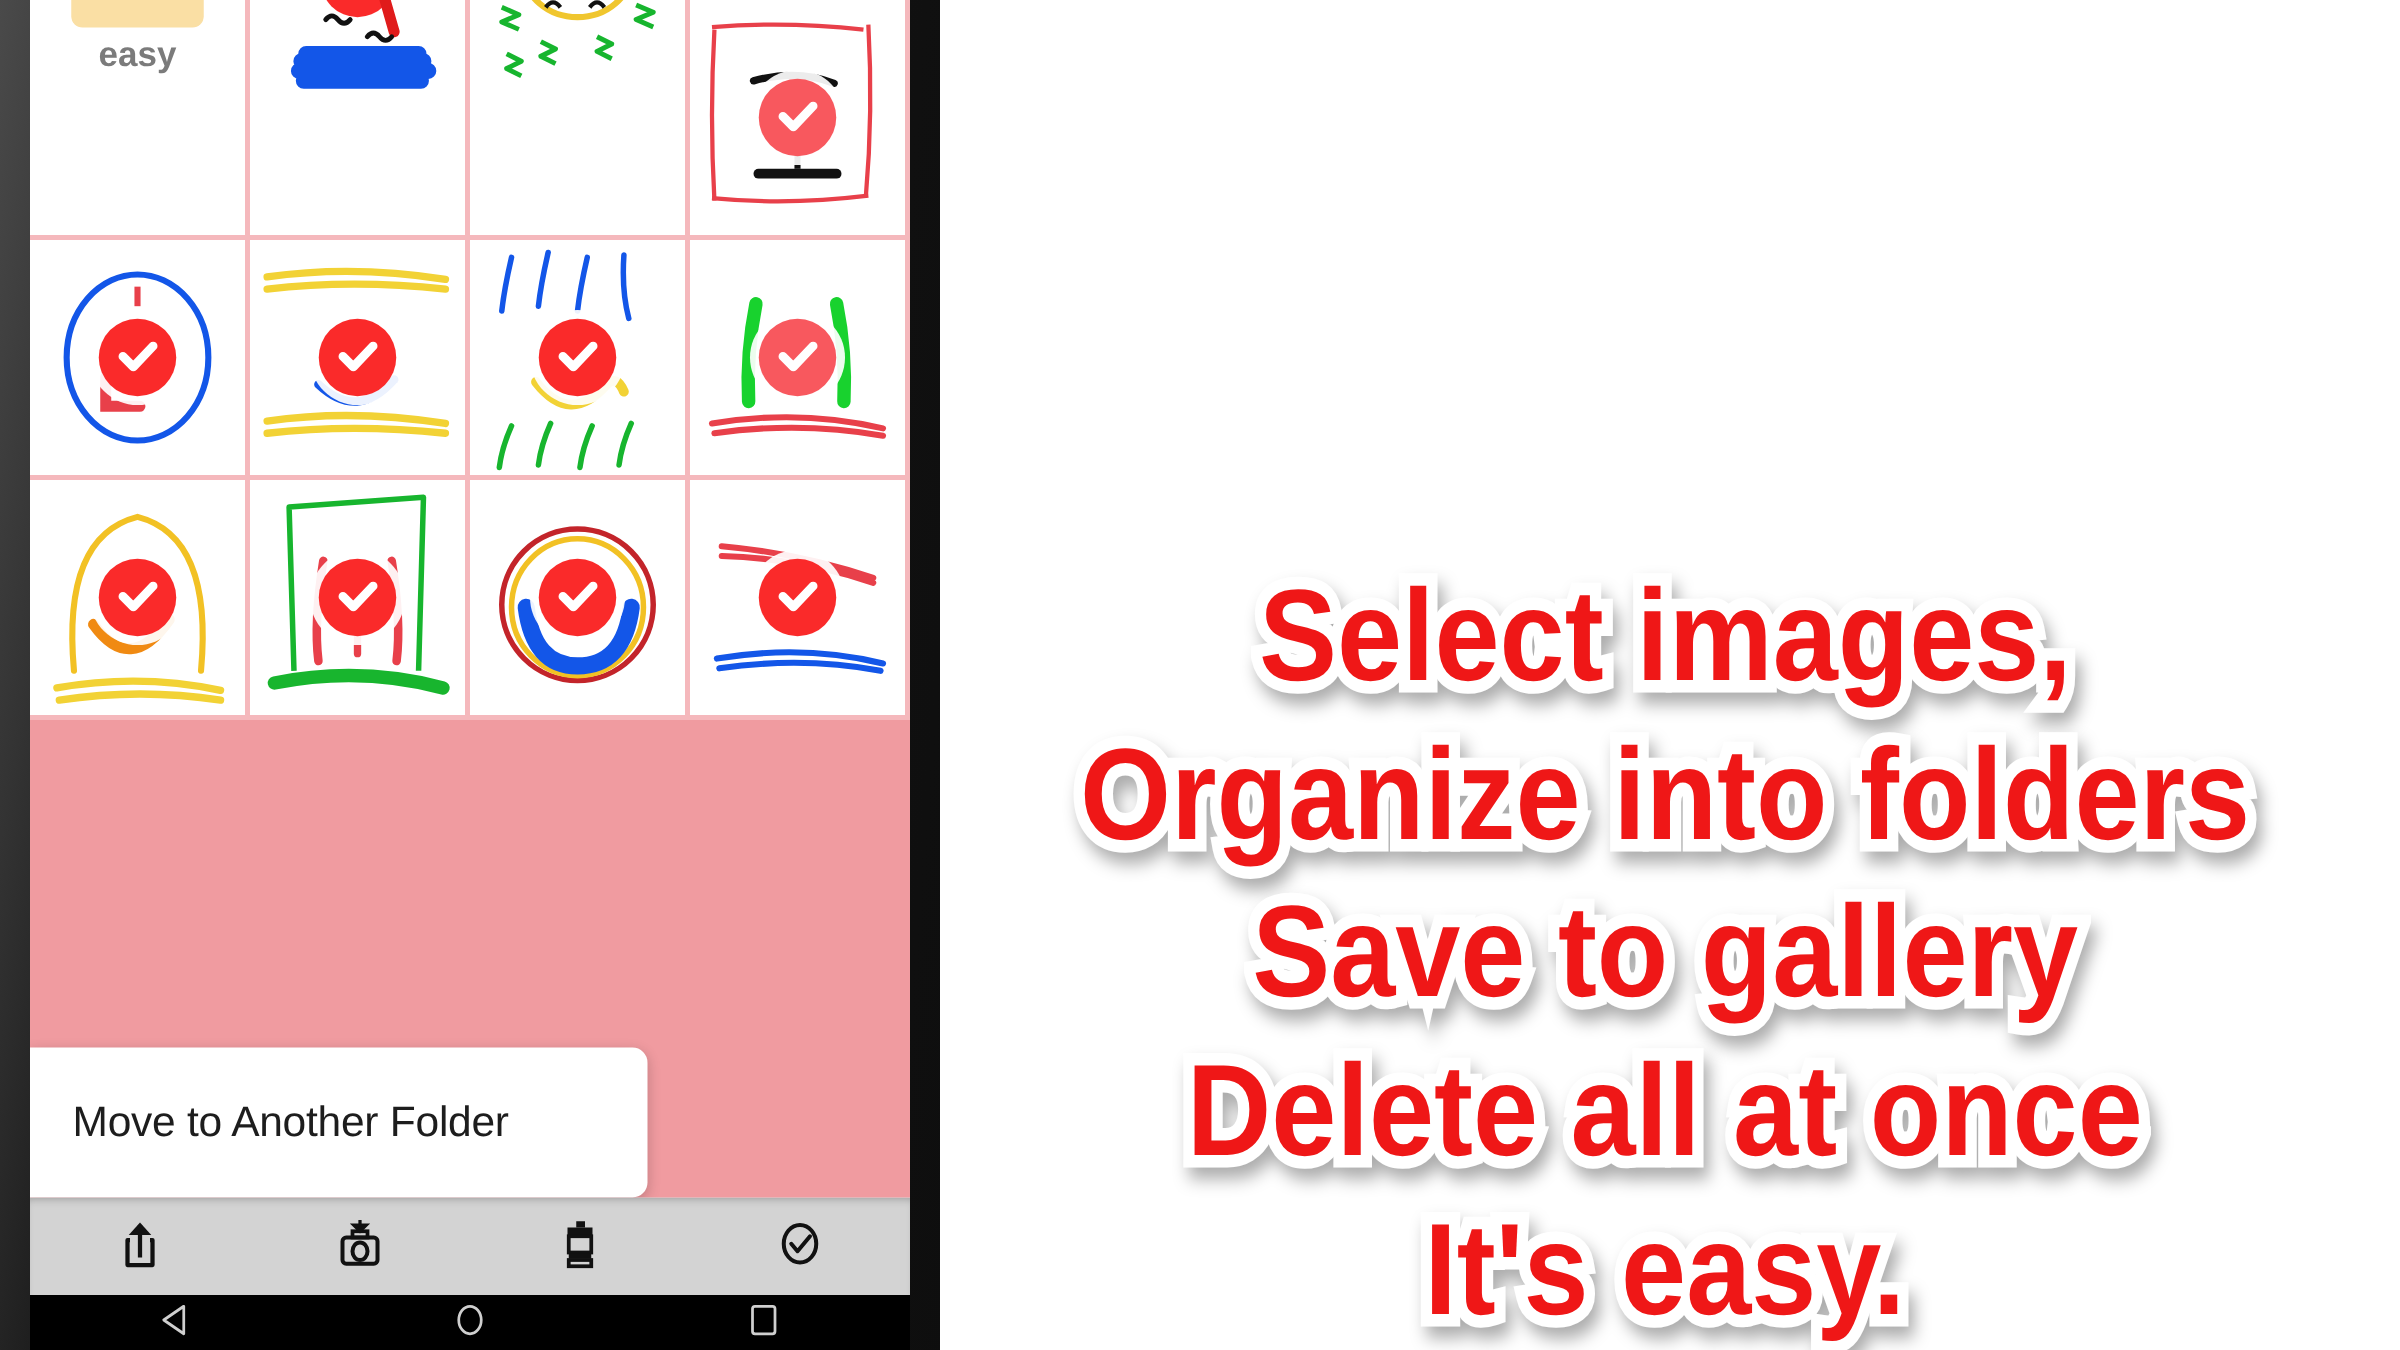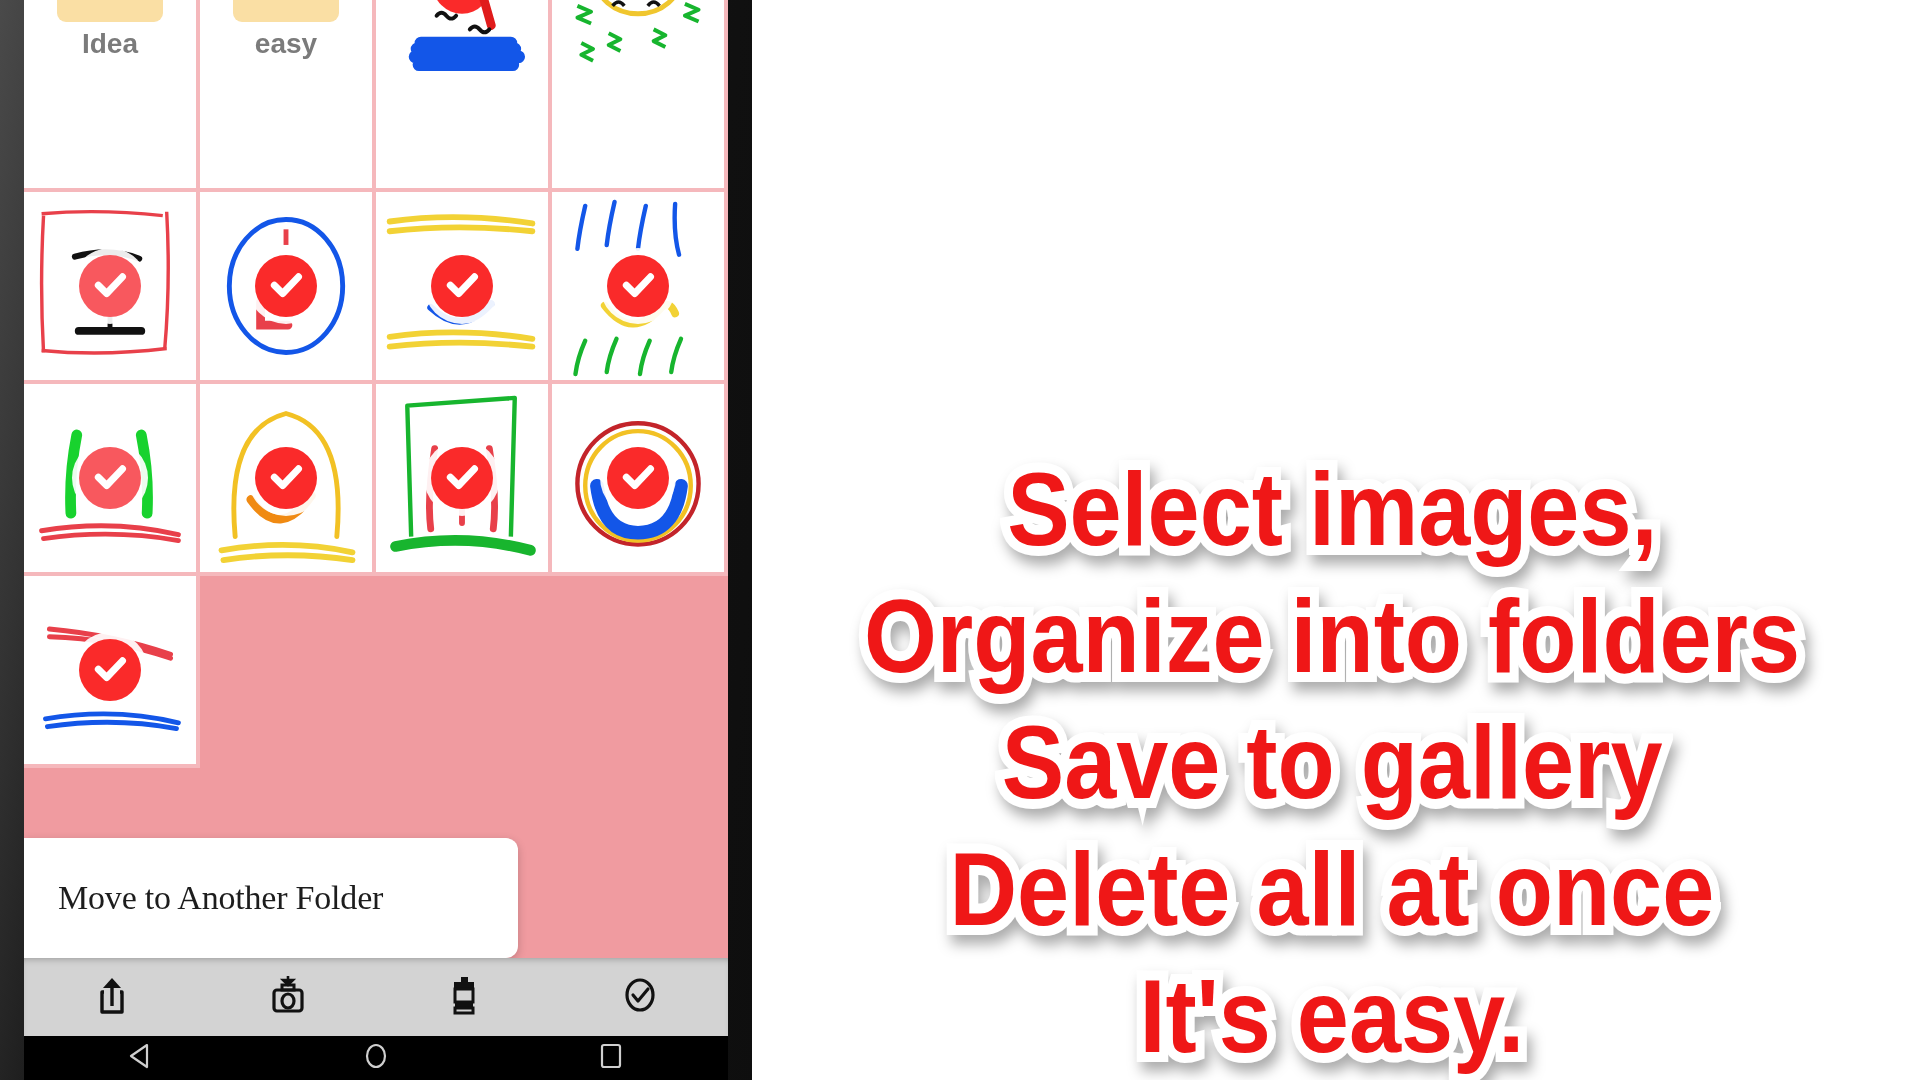--- a/index.html
+++ b/index.html
@@ -124,21 +124,21 @@
     background: #ffffff;
     border-radius: 0 12px 12px 0;
     display: flex;
     align-items: center;
     box-shadow: 0 3px 10px rgba(0,0,0,0.20);
   }
   #toast-text {
     padding-left: 34px;
     font-size: 34px;
     color: #1d1d1d;
-    font-family: Liberation Serif, serif;
+    font-family: Liberation Sans, sans-serif;
     letter-spacing: -0.2px;
   }
 
   
   #action-bar {
     position: absolute;
     left: 0;
     bottom: 0;
     width: 704px;
     height: 78px;
@@ -205,26 +205,20 @@
 
 <div id="phone-mock">
 
   <div id="phone-bezel"></div>
   <div id="phone-bezel-sheen"></div>
 
   <div id="phone-screen">
 
     <div id="grid">
 
-      <div class="cell">
-        <div class="folder-tile">
-          <div class="folder-ico"></div>
-          <div class="folder-label">Idea</div>
-        </div>
-      </div>
 
       <div class="cell">
         <div class="folder-tile">
           <div class="folder-ico"></div>
           <div class="folder-label">easy</div>
         </div>
       </div>
 
       <div class="cell">
         <div class="cell-canvas">

